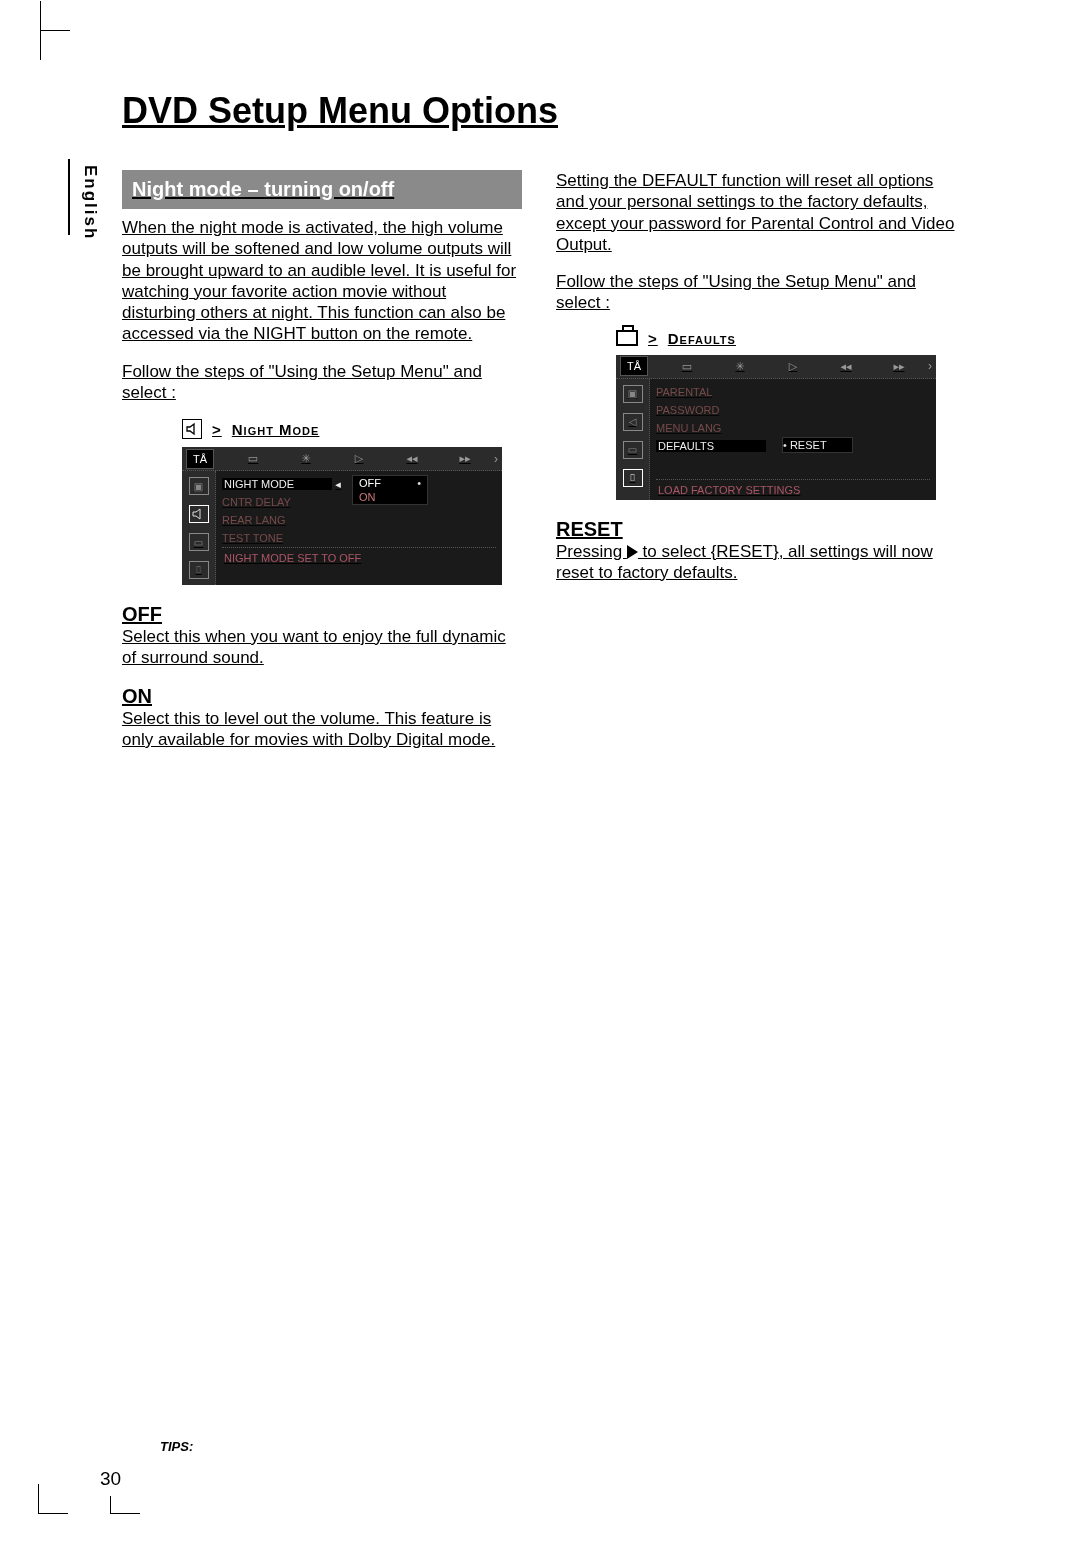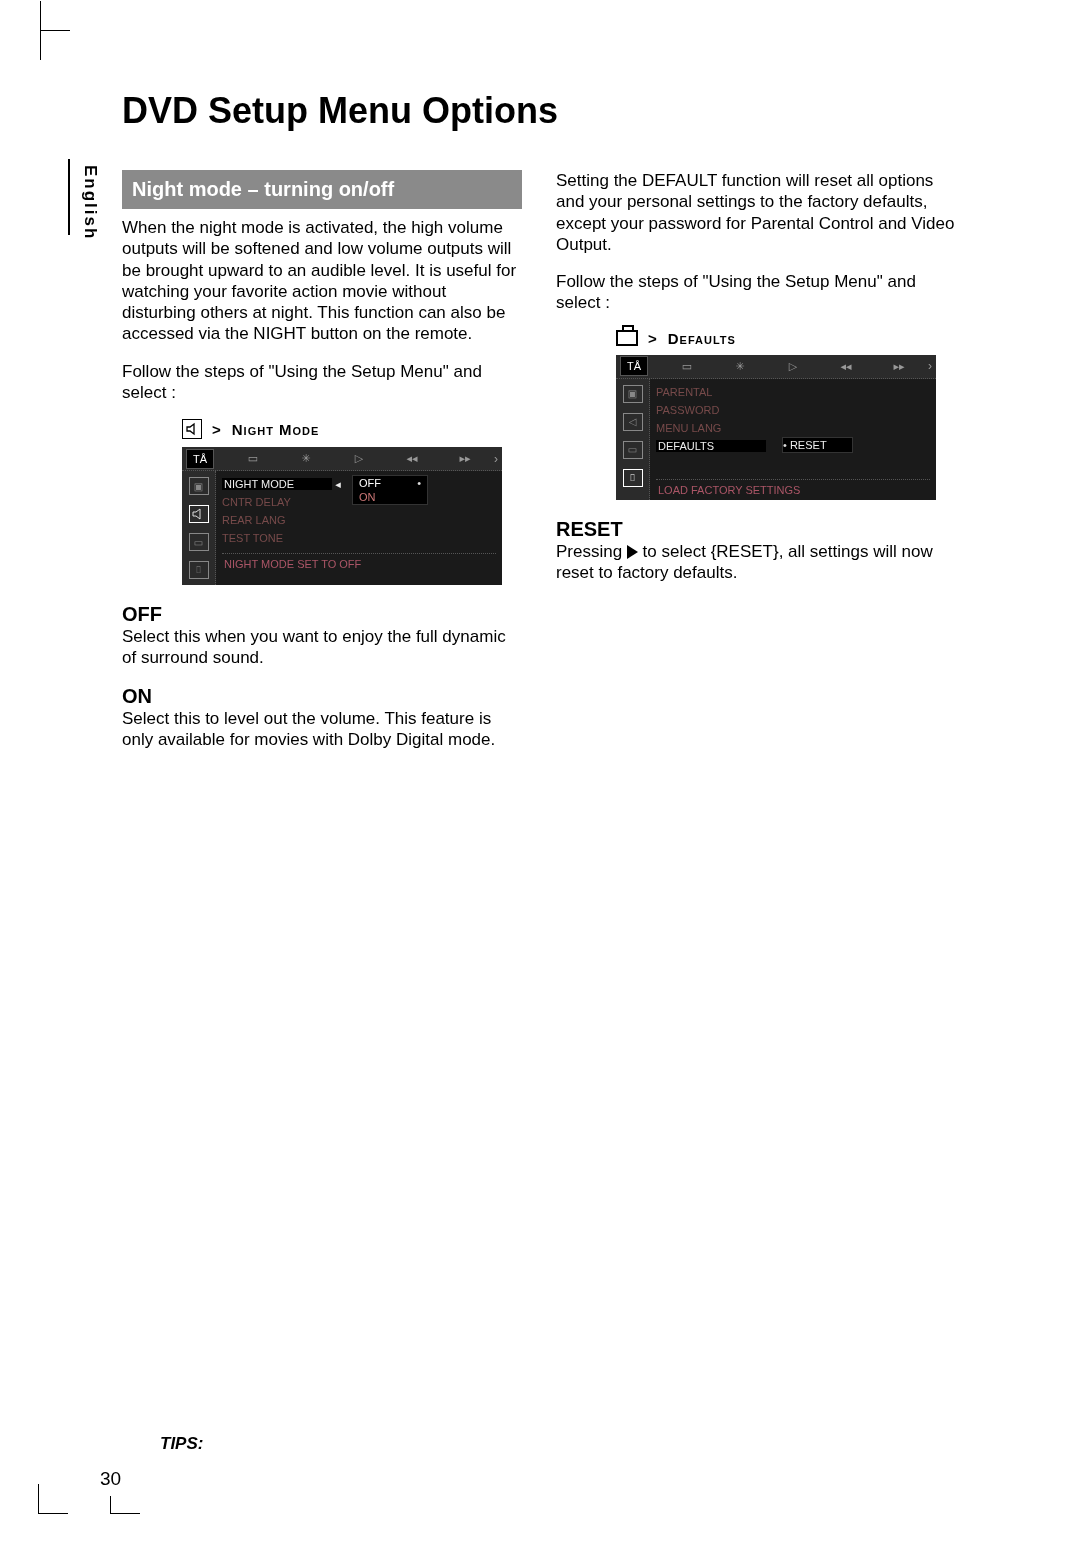--- a/index.html
+++ b/index.html
@@ -9,20 +9,21 @@
     width: 1080px;
     height: 1544px;
     position: relative;
     color: #000;
   }
   .page {
     position: absolute;
     left: 122px;
     top: 90px;
     width: 834px;
+    text-decoration: underline;
   }
   .language-tab {
     position: absolute;
     left: 80px;
     top: 165px;
     writing-mode: vertical-rl;
     font-weight: bold;
     font-size: 17px;
     letter-spacing: 2px;
   }
@@ -171,29 +172,28 @@
     position:absolute; left:132px; top:58px;
     background:#000; color:#eee;
     font-size:11px; padding:1px 22px 1px 10px;
     border:1px solid #333;
   }
   .opt-pop::before{ content:"• "; color:#ddd; margin-left:-10px; }
   .osd-status {
     border-top:1px dotted #555;
     color:#a56; font-size:11px;
     padding:4px 0 2px 2px;
-    margin-top:6px;
   }
 
   
   .tips {
     position:absolute;
     left:160px;
     bottom:90px;
-    font-size:17px;
+    font-size:13px;
     display:flex;
     gap:40px;
     align-items:flex-start;
   }
   .tips .t-label { font-style:italic; font-weight:bold; }
   .tips .t-body { line-height:1.35; }
   .page-num {
     position:absolute;
     left:100px;
     bottom:54px;

